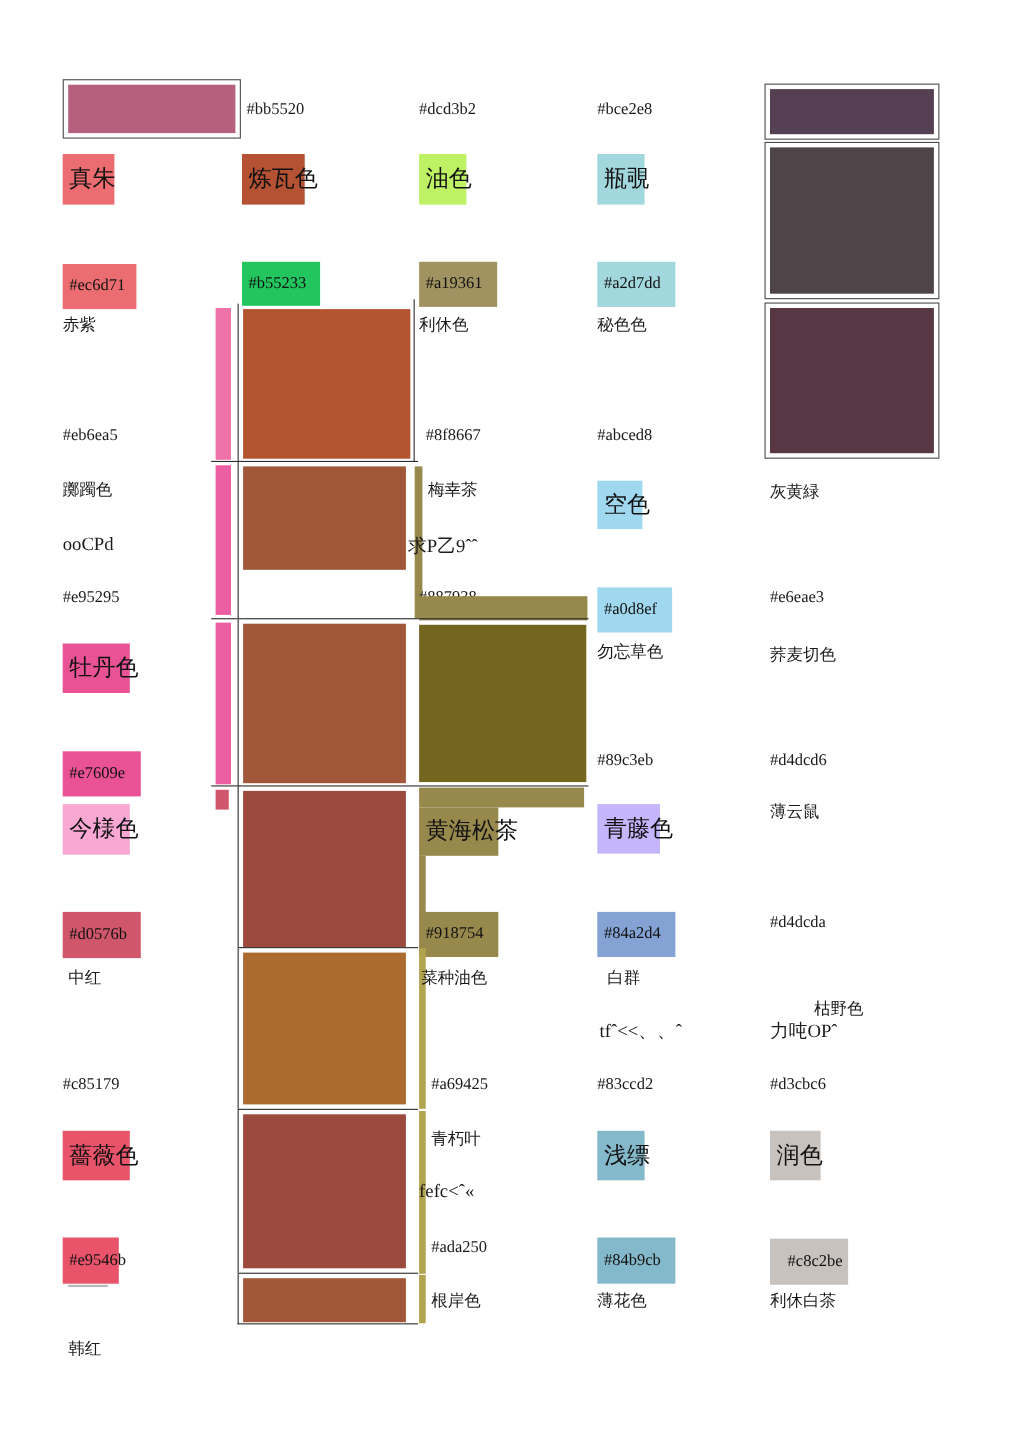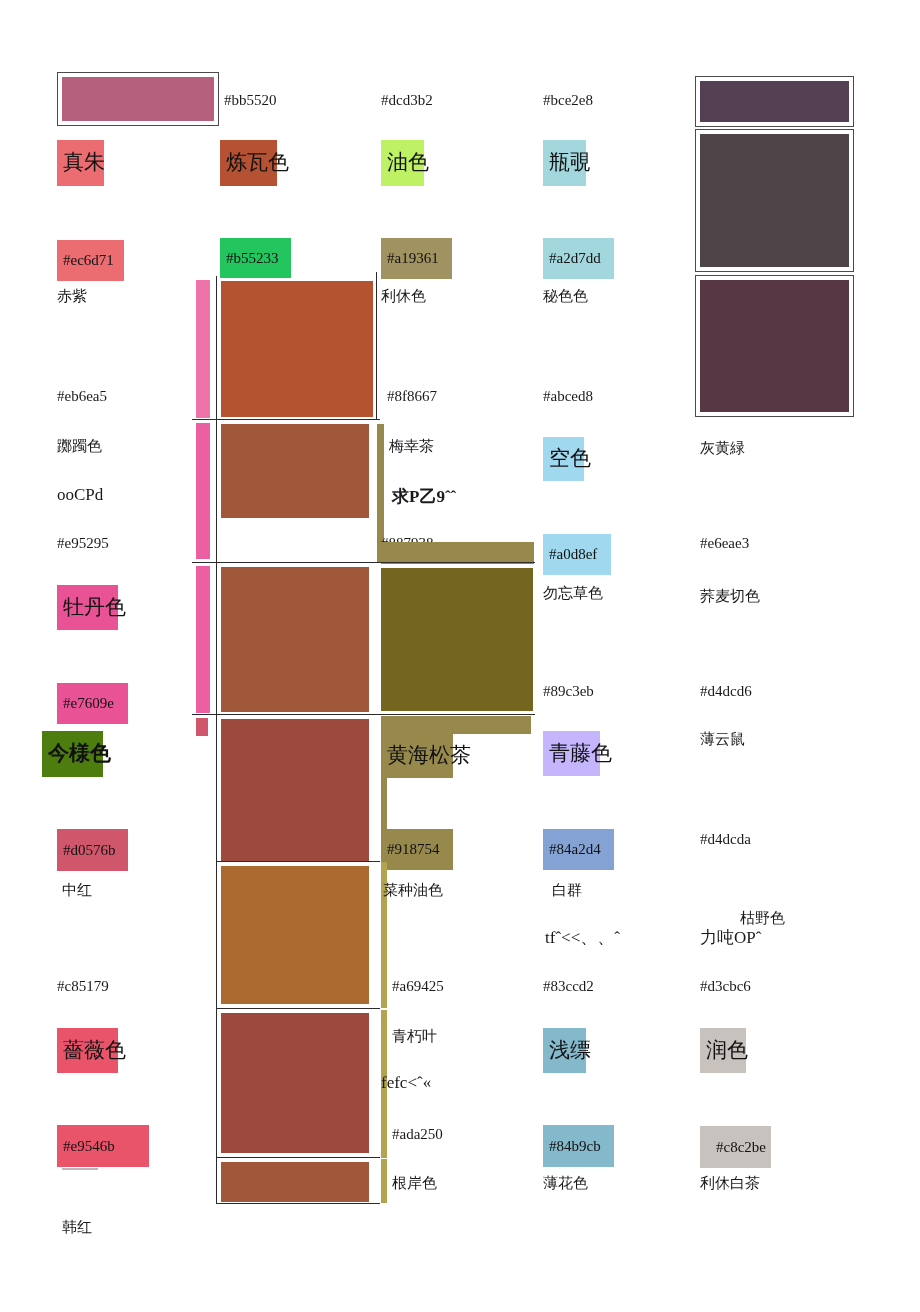--- a/index.html
+++ b/index.html
@@ -120,21 +120,21 @@
 
   <div class="rect" style="left:221px; top:424px; width:148px; height:94px; background:#a0573a;"></div>
 
   <div class="rect" style="left:377px; top:424px; width:7px; height:138px; background:#97884c;"></div>
 
   <div class="txt" style="left:57px; top:438px;">躑躅色</div>
   <div class="txt big" style="left:57px; top:485px;">ooCPd</div>
   <div class="txt" style="left:57px; top:535px;">#e95295</div>
 
   <div class="txt" style="left:389px; top:438px;">梅幸茶</div>
-  <div class="txt big" style="left:392px; top:487px;font-weight:bold;">求P乙9ˆˆ</div>
+  <div class="txt big" style="left:371px; top:487px;">求P乙9ˆˆ</div>
   <div class="txt" style="left:381px; top:535px;">#887938</div>
 
   <div class="chip cn" style="left:543px; top:437px; width:41px; height:44px; background:#a0d8ef;">空色</div>
   <div class="txt" style="left:700px; top:535px;">#e6eae3</div>
 
   <div class="rect" style="left:381px; top:542px; width:153px; height:22px; background:#97884c;"></div>
 
   <div class="chip" style="left:543px; top:534px; width:68px; height:41px; background:#a0d8ef;">#a0d8ef</div>
 
   <div class="rule-h" style="left:192px; top:562px; width:343px;"></div>
@@ -158,21 +158,21 @@
 
   <div class="rect" style="left:196px; top:718px; width:12px; height:18px; background:#d0576b;"></div>
   <div class="rule-v" style="left:216px; top:715px; height:146px;"></div>
 
   <div class="rect" style="left:221px; top:719px; width:148px; height:142px; background:#9d4a3e;"></div>
 
   <div class="rect" style="left:381px; top:716px; width:150px; height:18px; background:#97884c;"></div>
   <div class="chip cn" style="left:381px; top:734px; width:72px; height:44px; background:#97884c;">黄海松茶</div>
   <div class="rect" style="left:381px; top:778px; width:6px; height:52px; background:#97884c;"></div>
 
-  <div class="chip cn" style="left:42px; top:731px; width:61px; height:46px; background:#4d7c0f;font-weight:bold;">今様色</div>
+  <div class="chip cn" style="left:57px; top:731px; width:61px; height:46px; background:#f9a8d4;">今様色</div>
   <div class="chip cn" style="left:543px; top:731px; width:57px; height:45px; background:#c4b5fd;">青藤色</div>
   <div class="txt" style="left:700px; top:731px;">薄云鼠</div>
 
   <div class="chip" style="left:57px; top:829px; width:71px; height:42px; background:#d0576b;">#d0576b</div>
   <div class="chip" style="left:381px; top:829px; width:72px; height:41px; background:#97884c;">#918754</div>
   <div class="chip" style="left:543px; top:829px; width:71px; height:41px; background:#84a2d4;">#84a2d4</div>
   <div class="txt" style="left:700px; top:831px;">#d4dcda</div>
 
   <div class="rule-h" style="left:216px; top:861px; width:164px;"></div>
   <div class="rule-v" style="left:216px; top:862px; height:146px;"></div>
@@ -199,21 +199,21 @@
   <div class="rect" style="left:221px; top:1013px; width:148px; height:140px; background:#9d4a3e;"></div>
   <div class="rect" style="left:381px; top:1010px; width:6px; height:148px; background:#b2a34f;"></div>
 
   <div class="chip cn" style="left:57px; top:1028px; width:61px; height:45px; background:#e9546b;">薔薇色</div>
   <div class="txt" style="left:392px; top:1028px;">青朽叶</div>
   <div class="chip cn" style="left:543px; top:1028px; width:43px; height:45px; background:#84b9cb;">浅缥</div>
   <div class="chip cn" style="left:700px; top:1028px; width:46px; height:45px; background:#c8c2be;">润色</div>
 
   <div class="txt big" style="left:381px; top:1073px;">fefc&lt;ˆ«</div>
 
-  <div class="chip" style="left:57px; top:1125px; width:92px; height:42px; background:#e9546b;">#e9546b</div>
+  <div class="chip" style="left:57px; top:1125px; width:51px; height:42px; background:#e9546b;">#e9546b</div>
   <div class="txt" style="left:392px; top:1126px;">#ada250</div>
   <div class="chip" style="left:543px; top:1125px; width:71px; height:42px; background:#84b9cb;">#84b9cb</div>
   <div class="chip" style="left:700px; top:1126px; width:71px; height:42px; background:#c8c2be;padding-left:16px;">#c8c2be</div>
 
   <div class="rule-h" style="left:216px; top:1157px; width:164px;"></div>
   <div class="rule-v" style="left:216px; top:1158px; height:46px;"></div>
   <div class="rule-h" style="left:216px; top:1203px; width:164px;"></div>
 
   <div class="rect" style="left:221px; top:1162px; width:148px; height:40px; background:#a0573a;"></div>
   <div class="rect" style="left:381px; top:1159px; width:6px; height:44px; background:#b2a34f;"></div>

